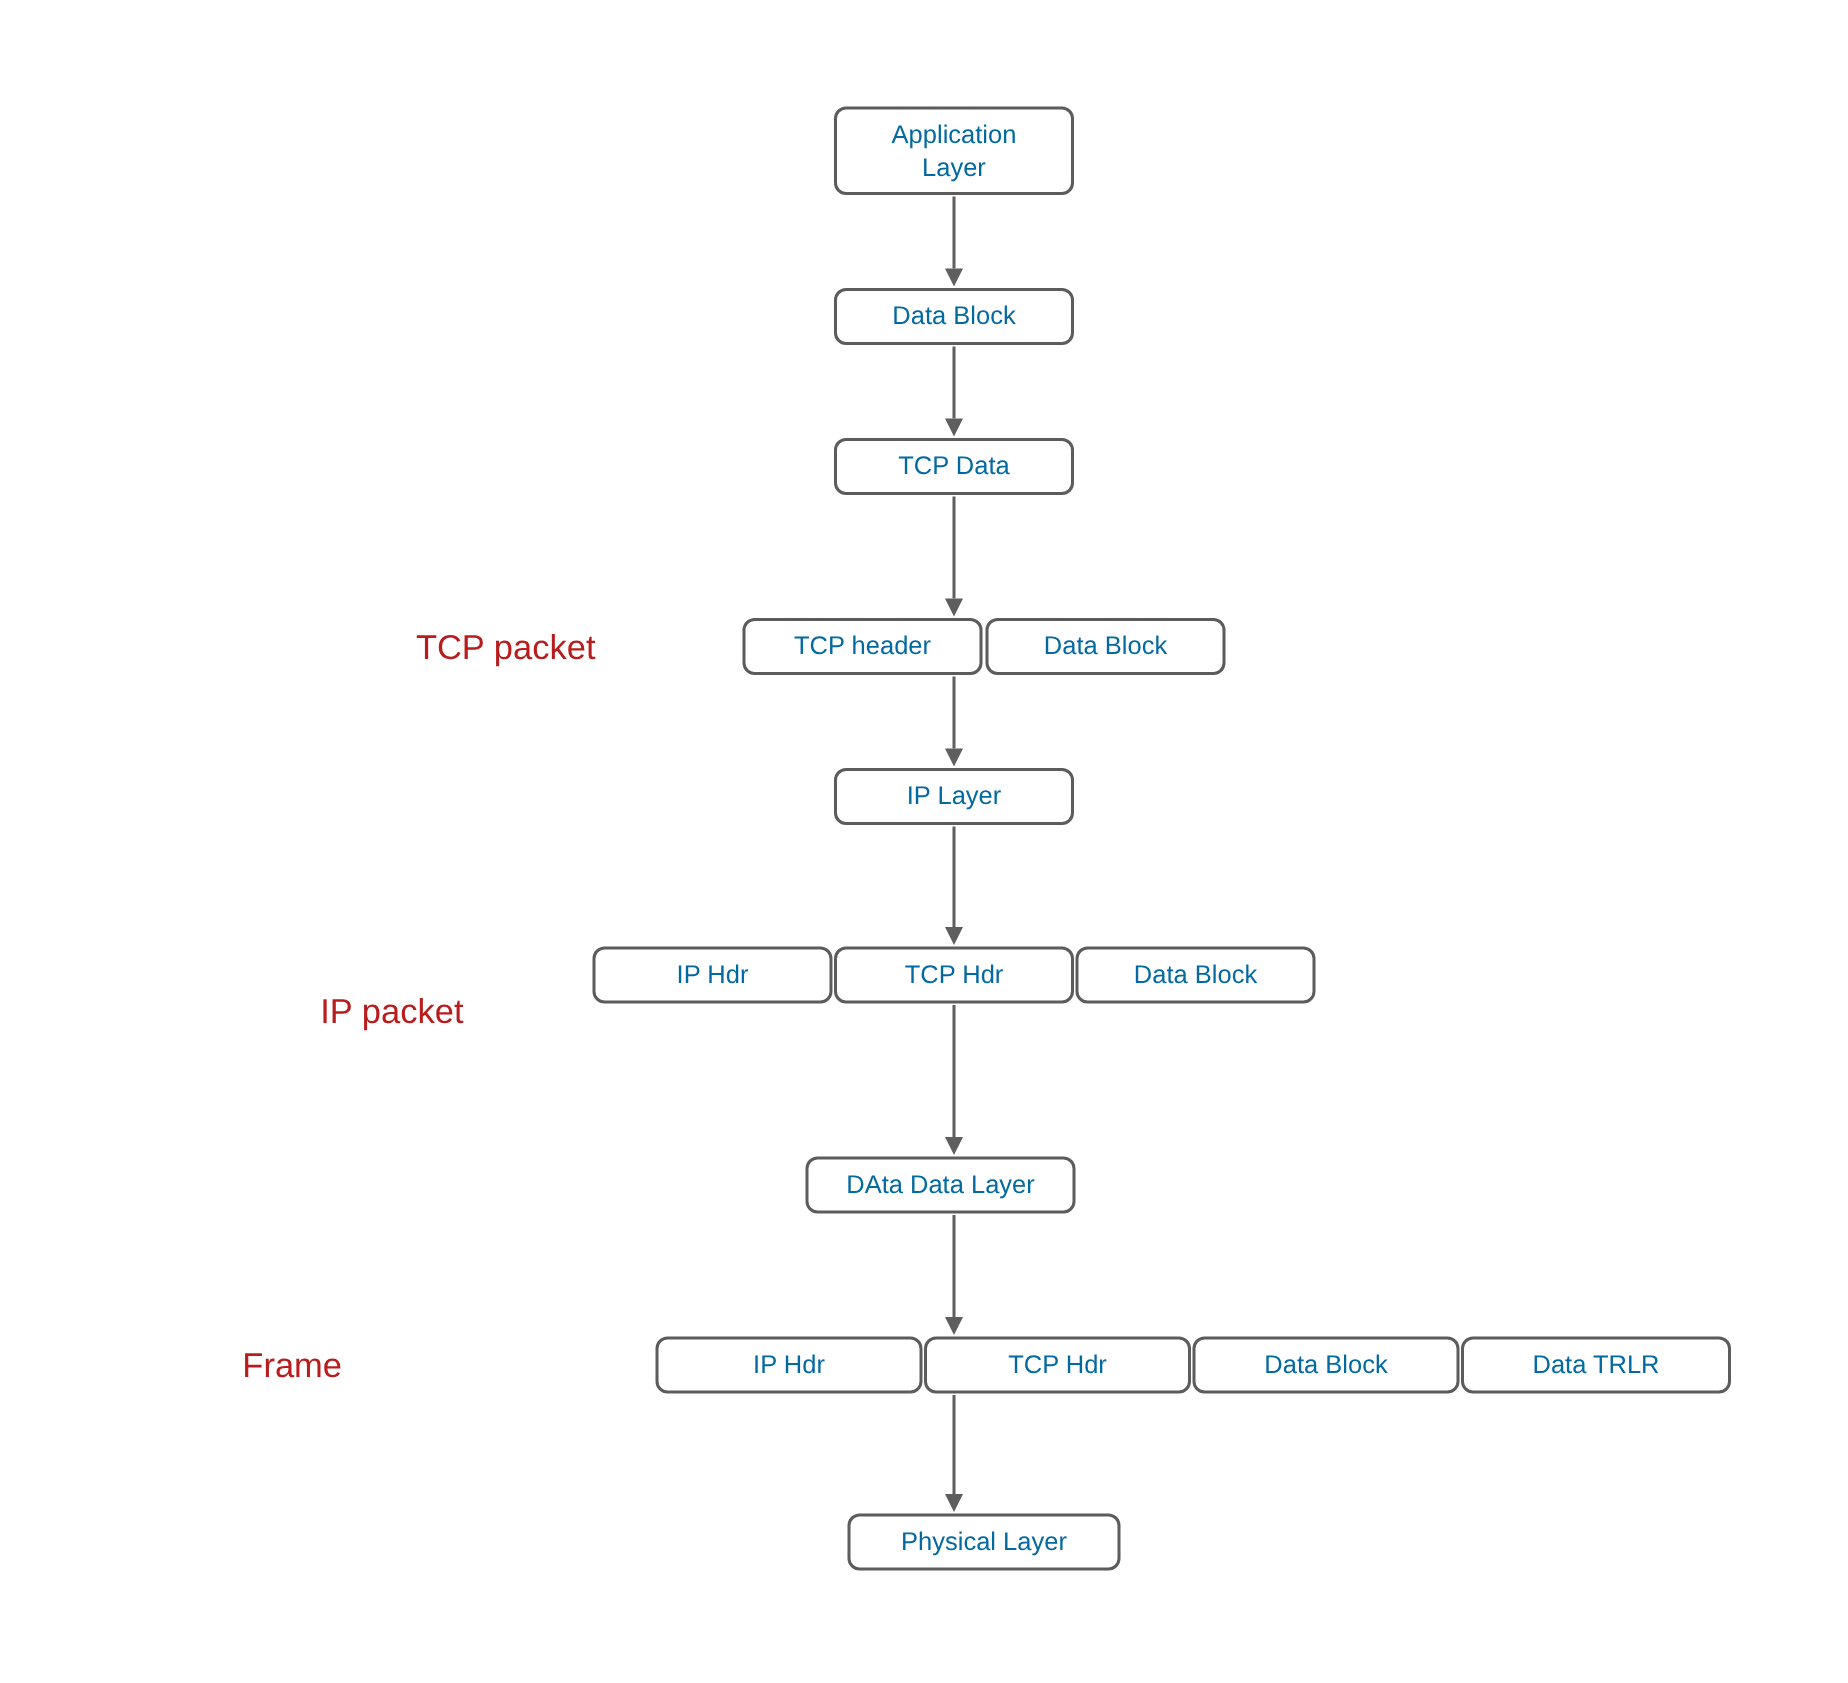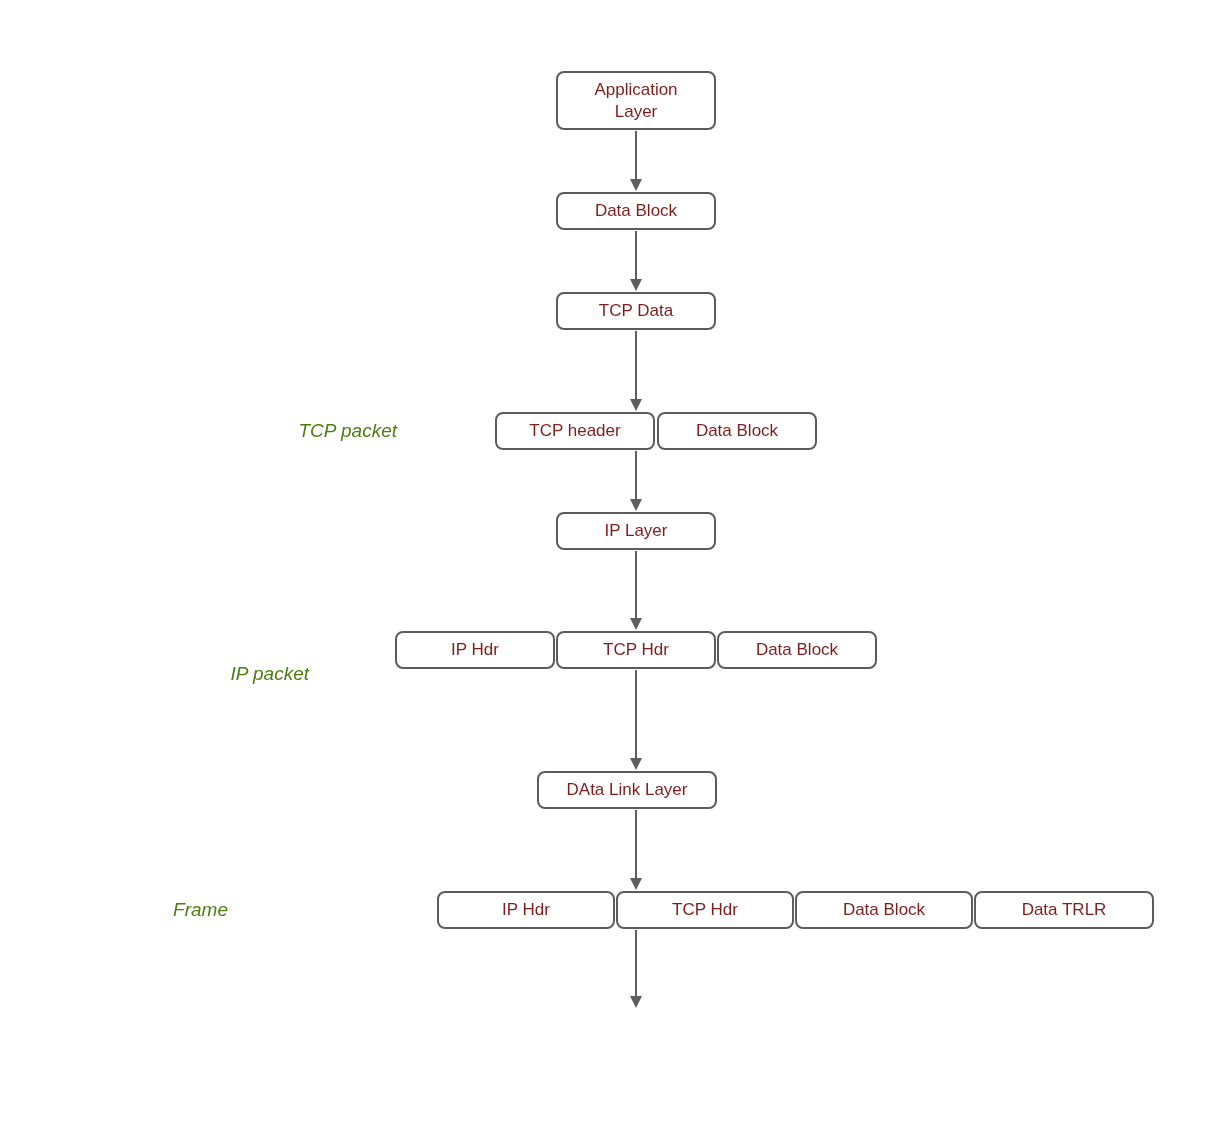--- a/index.html
+++ b/index.html
@@ -18,34 +18,33 @@
   .node {
     position: absolute;
     box-sizing: border-box;
     background: #ffffff;
     border: 2px solid #5c5c5c;
     border-radius: 8px;
     display: flex;
     align-items: center;
     justify-content: center;
     text-align: center;
-    color: #7f1d1d;
+    color: #0369a1;
     font-size: 17px;
     line-height: 1.25;
     white-space: pre-line;
   }
   .row-label {
     position: absolute;
-    color: #4d7c0f;
-    font-size: 19px;
+    color: #b91c1c;
+    font-size: 23px;
     display: flex;
     align-items: center;
     justify-content: flex-end;
     white-space: nowrap;
-    font-style: italic;
   }
   .arrow {
     position: absolute;
     width: 12px;
     display: flex;
     flex-direction: column;
     align-items: center;
   }
   .arrow .shaft {
     width: 2px;
@@ -81,33 +80,34 @@
   <div class="node" style="left:556px; top:512px; width:160px; height:38px;text-align:center;">IP Layer</div>
 
   <div class="row-label" style="left:218px; top:631px; width:91px; height:38px;margin-top:24px;">IP packet</div>
 
   <div class="node" style="left:395px; top:631px; width:160px; height:38px;">IP Hdr</div>
 
   <div class="node" style="left:556px; top:631px; width:160px; height:38px;">TCP Hdr</div>
 
   <div class="node" style="left:717px; top:631px; width:160px; height:38px;">Data Block</div>
 
-  <div class="node" style="left:537px; top:771px; width:180px; height:38px;">DAta Link Layer</div>
+  <div class="node" style="left:537px; top:771px; width:180px; height:38px;">DAta Data Layer</div>
 
   <div class="row-label" style="left:166px; top:891px; width:62px; height:38px;">Frame</div>
 
 
   <div class="node" style="left:437px; top:891px; width:178px; height:38px;">IP Hdr</div>
 
   <div class="node" style="left:616px; top:891px; width:178px; height:38px;">TCP Hdr</div>
 
   <div class="node" style="left:795px; top:891px; width:178px; height:38px;">Data Block</div>
 
   <div class="node" style="left:974px; top:891px; width:180px; height:38px;">Data TRLR</div>
 
+  <div class="node" style="left:565px; top:1009px; width:182px; height:38px;">Physical Layer</div>
 
   <div class="arrow" style="left:630px; top:131px; height:60px;">
     <div class="shaft"></div>
     <div class="head"></div>
   </div>
 
   <div class="arrow" style="left:630px; top:231px; height:60px;">
     <div class="shaft"></div>
     <div class="head"></div>
   </div>

